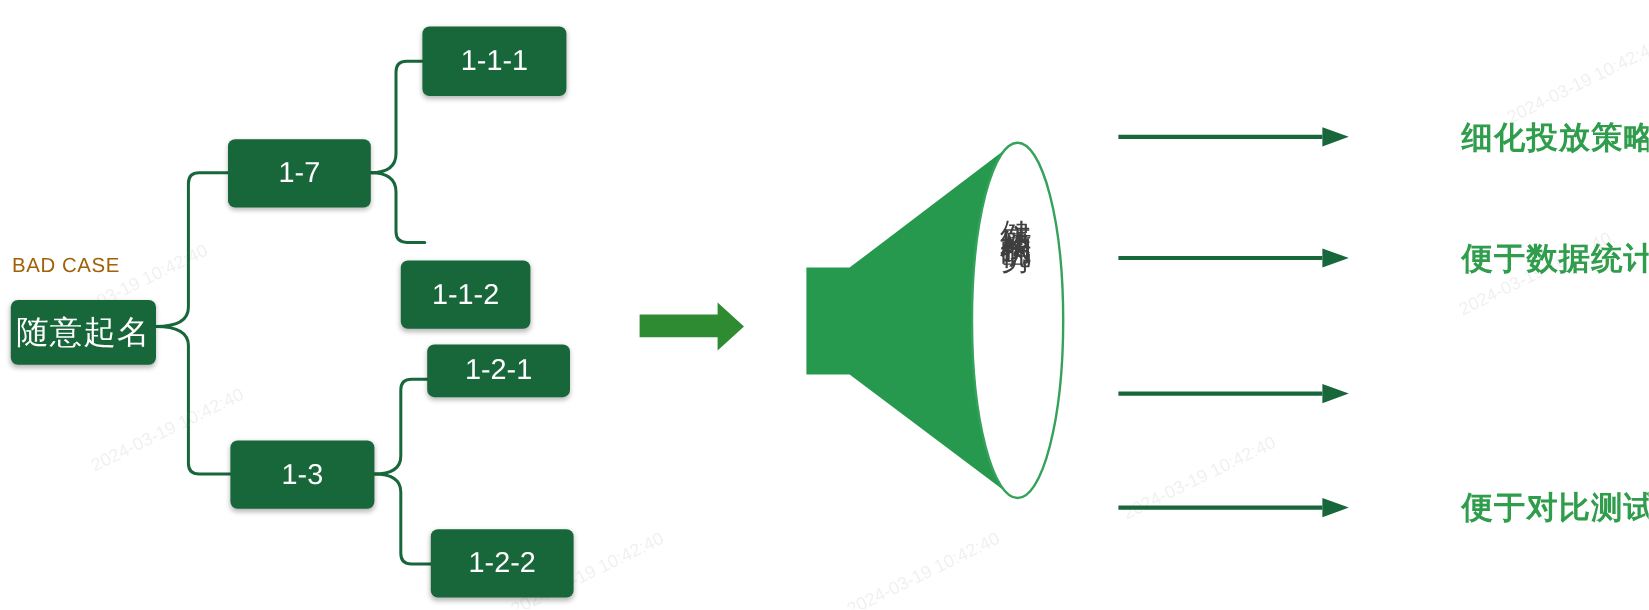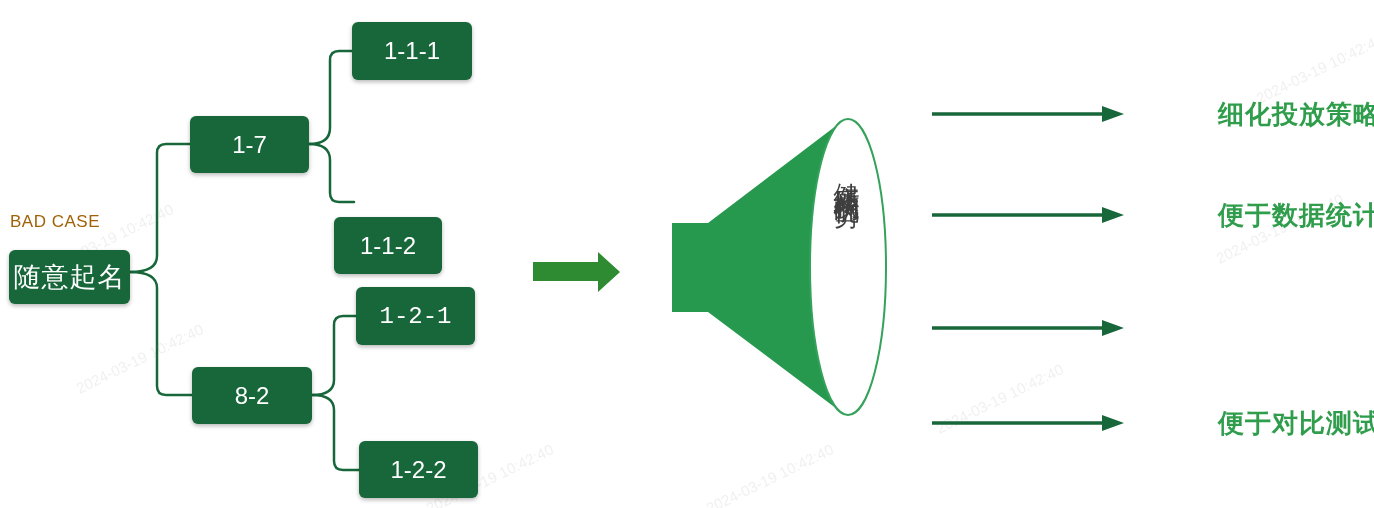--- a/index.html
+++ b/index.html
@@ -111,27 +111,27 @@
     <polygon fill="#27994F" points="672,223 708,223 845,119 845,415 708,312 672,312"></polygon>
     <ellipse cx="848" cy="267" rx="38" ry="148" fill="#ffffff" stroke="#35A25B" stroke-width="2"></ellipse>
   </svg>
 
   <div class="bad-case">BAD CASE</div>
 
   <div class="node root" style="left:9px;   top:250px; width:121px; height:54px;">随意起名</div>
 
   <div class="node" style="left:190px; top:116px; width:119px; height:57px;">1-7</div>
 
-  <div class="node" style="left:192px; top:367px; width:120px; height:57px;">8-2</div>
+  <div class="node" style="left:192px; top:367px; width:120px; height:57px;">1-3</div>
 
   <div class="node" style="left:352px; top:22px;  width:120px; height:58px;">1-1-1</div>
 
   <div class="node" style="left:334px; top:173px; width:108px; height:57px;margin-top:44px;">1-1-2</div>
 
-  <div class="node" style="left:356px; top:287px; width:119px; height:58px;font-family:Liberation Mono, monospace;">1-2-1</div>
+  <div class="node" style="left:356px; top:287px; width:119px; height:44px;">1-2-1</div>
 
   <div class="node" style="left:359px; top:441px; width:119px; height:57px;">1-2-2</div>
 
   <div class="funnel-text">健康结构的优势</div>
 
   <div class="benefit-row row-1">
     <svg class="arrow-svg" width="196" height="20" viewBox="0 0 196 20">
       <line x1="2" y1="10" x2="172" y2="10" stroke="#17673B" stroke-width="3.5"></line>
       <polygon points="172,2 194,10 172,18" fill="#17673B"></polygon>
     </svg>

